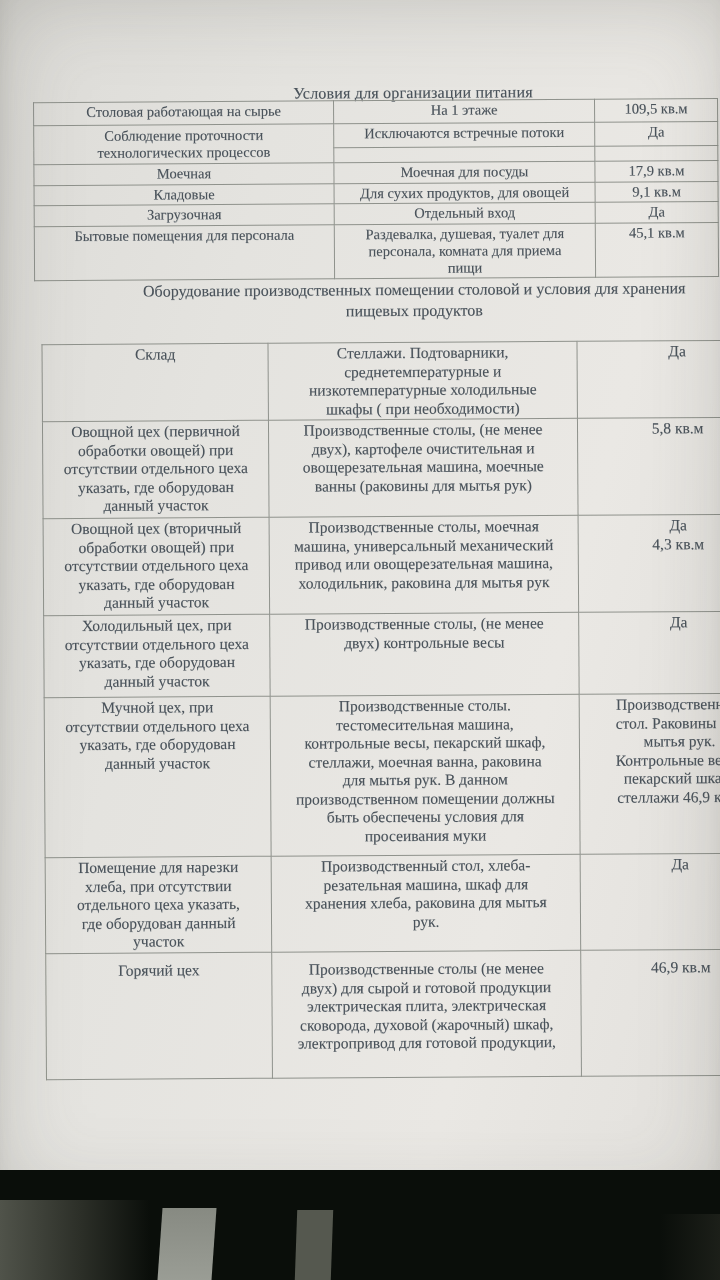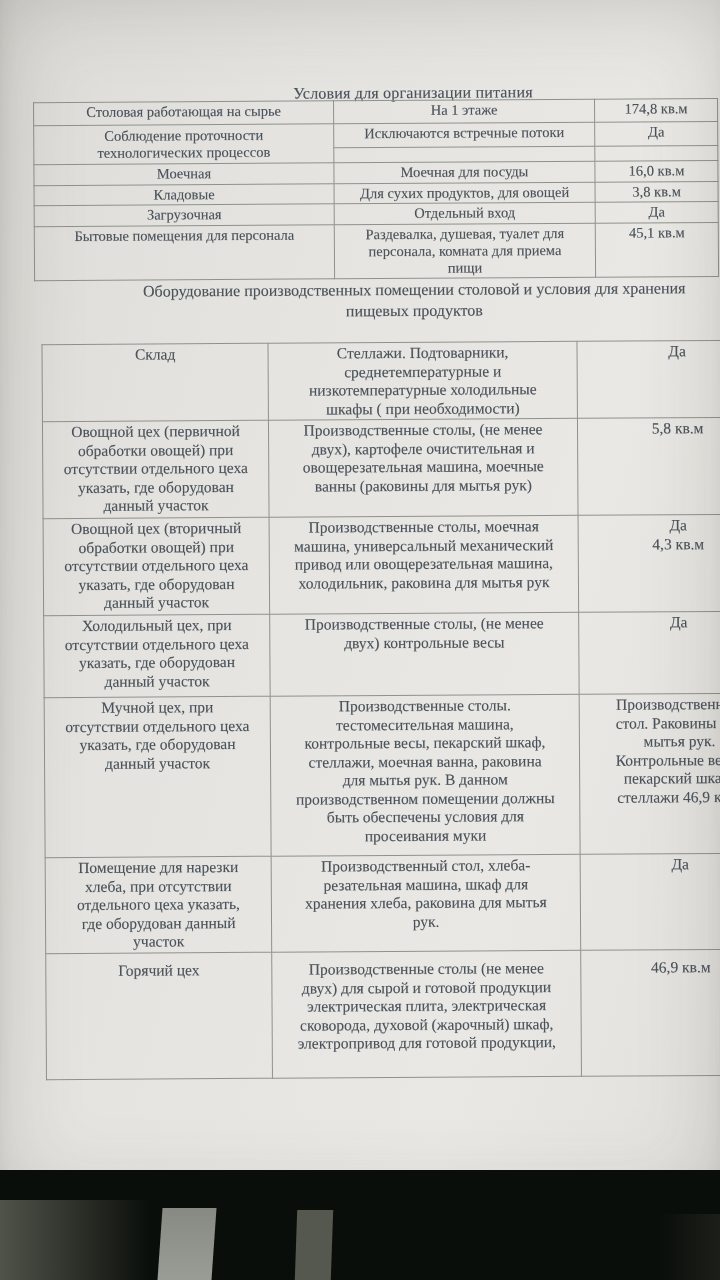--- a/index.html
+++ b/index.html
@@ -68,41 +68,41 @@
     <table class="t1">
       <colgroup>
           <col style="width:300px">
           <col style="width:261px">
           <col style="width:123px">
         </colgroup>
       <tbody>
           <tr style="height:23px">
         <td>Столовая работающая на сырье</td>
         <td>На 1 этаже</td>
-        <td>174,8 кв.м</td>
+        <td>109,5 кв.м</td>
       </tr>
       <tr style="height:24px">
         <td class="vmid" rowspan="2">Соблюдение проточности
 технологических процессов</td>
         <td>Исключаются встречные потоки</td>
         <td>Да</td>
       </tr>
       <tr style="height:15px">
         <td></td>
         <td></td>
       </tr>
       <tr style="height:21px">
         <td>Моечная</td>
         <td>Моечная для посуды</td>
-        <td>16,0 кв.м</td>
+        <td>17,9 кв.м</td>
       </tr>
       <tr style="height:20px">
         <td>Кладовые</td>
         <td>Для сухих продуктов, для овощей</td>
-        <td>3,8 кв.м</td>
+        <td>9,1 кв.м</td>
       </tr>
       <tr style="height:21px">
         <td>Загрузочная</td>
         <td>Отдельный вход</td>
         <td>Да</td>
       </tr>
       <tr style="height:50px">
         <td>Бытовые помещения для персонала</td>
         <td>Раздевалка, душевая, туалет для
 персонала, комната для приема

